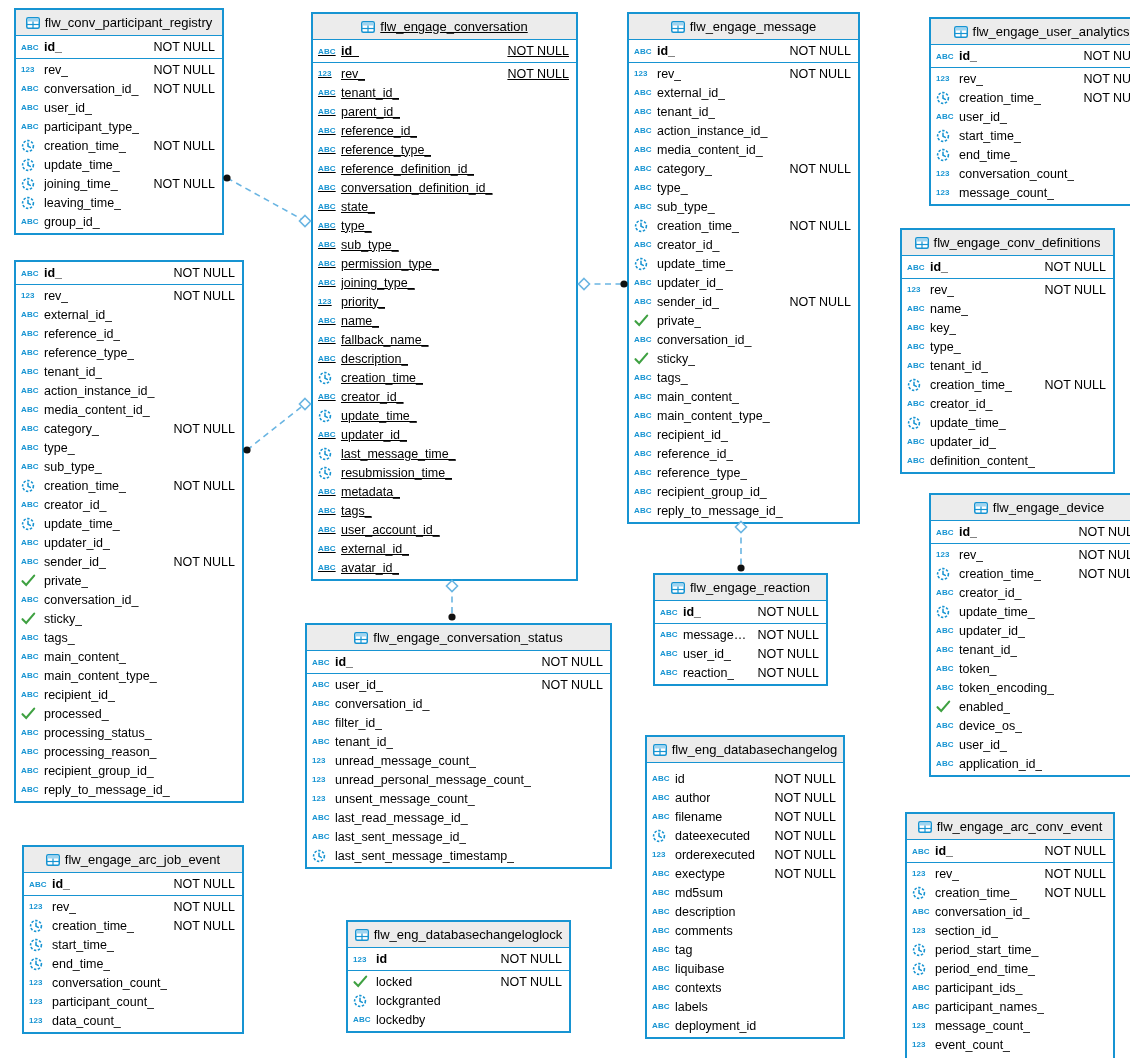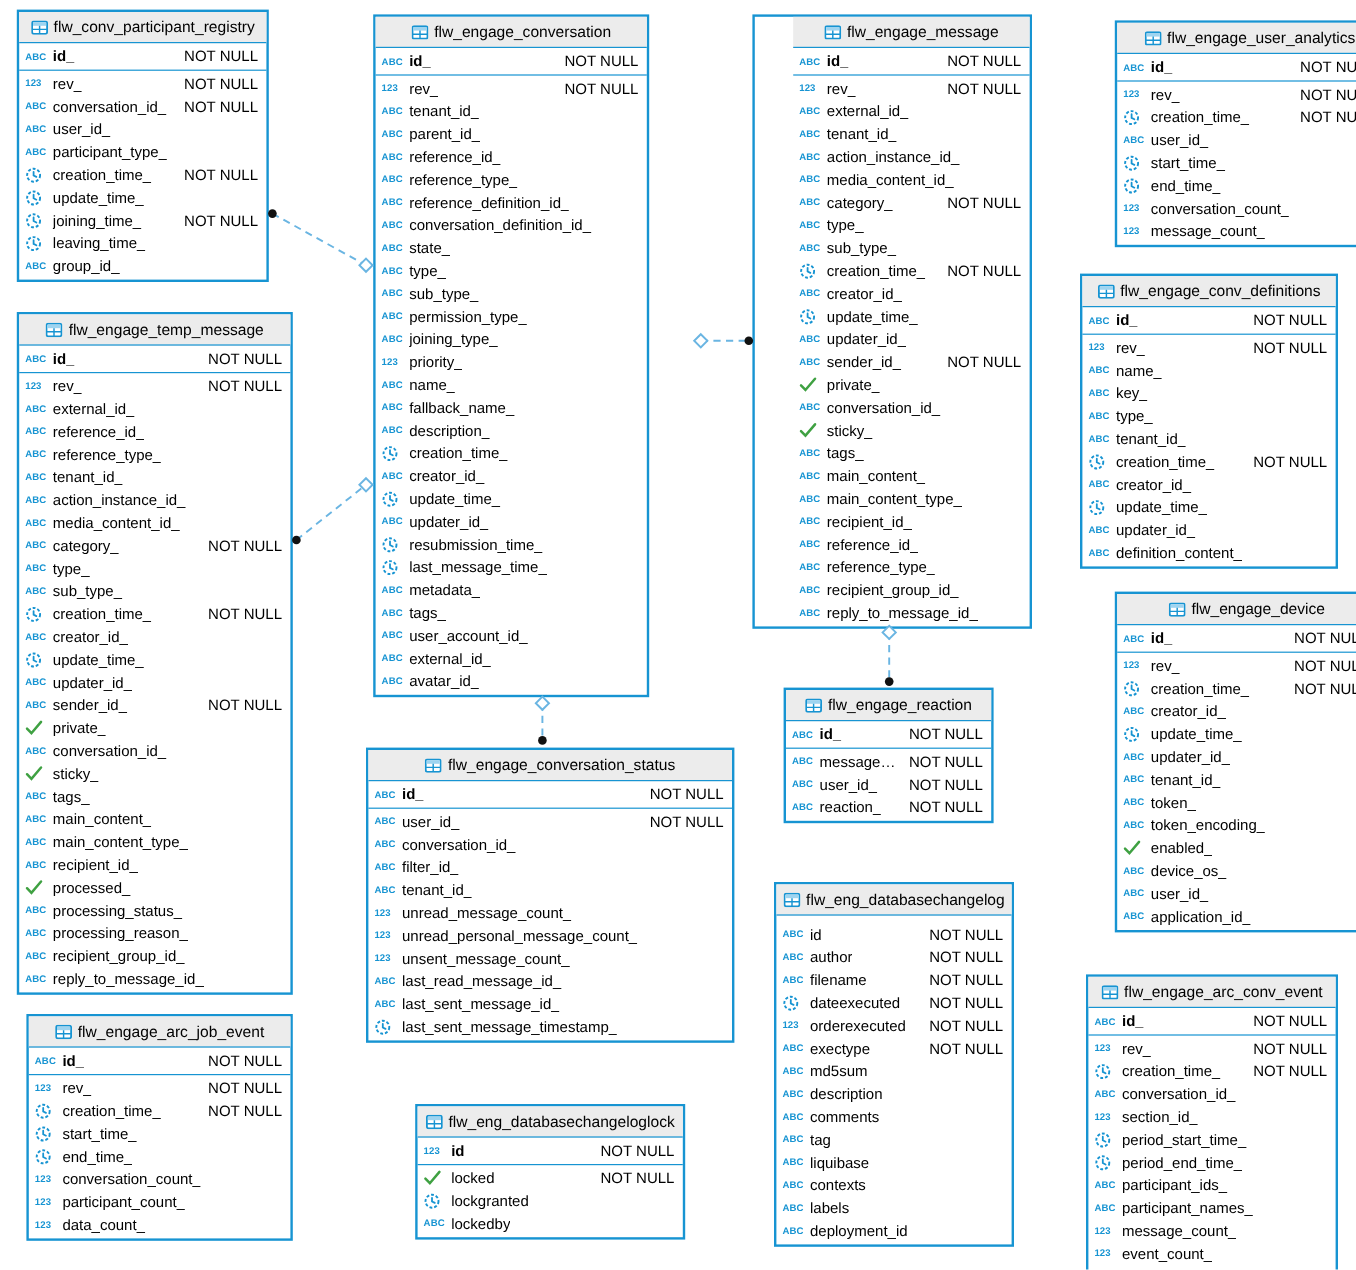--- a/index.html
+++ b/index.html
@@ -131,31 +131,20 @@
     <span class="c-null"></span>
   </div>
         <div class="row">
     <span class="c-icon t-string">ABC</span>
     <span class="c-name">group_id_</span>
     <span class="c-null"></span>
   </div>
       </div>
   </div>
     <div class="table" style="left: 14px; top: 260px; width: 230px;">
-    <div class="t-header">
-      <span class="t-icon">
-          <svg width="14" height="12" viewBox="0 0 14 12">
-            <rect x="0.75" y="0.75" width="12.5" height="10.5" rx="1.5" fill="#fff" stroke="#1794d2" stroke-width="1.5"></rect>
-            <rect x="1.5" y="1.5" width="11" height="3" fill="#9ed4f0"></rect>
-            <line x1="7" y1="4.5" x2="7" y2="11" stroke="#1794d2" stroke-width="1.2"></line>
-            <line x1="1" y1="7.5" x2="13" y2="7.5" stroke="#1794d2" stroke-width="1.2"></line>
-          </svg>
-        </span>
-      <span class="t-name">flw_engage_temp_message</span>
-    </div>
     <div class="t-pk">
         <div class="row pk">
     <span class="c-icon t-string">ABC</span>
     <span class="c-name">id_</span>
     <span class="c-null">NOT NULL</span>
   </div>
       </div>
     <div class="t-cols">
         <div class="row">
     <span class="c-icon t-number">123</span>
@@ -381,21 +370,21 @@
     <span class="c-name">participant_count_</span>
     <span class="c-null"></span>
   </div>
         <div class="row">
     <span class="c-icon t-number">123</span>
     <span class="c-name">data_count_</span>
     <span class="c-null"></span>
   </div>
       </div>
   </div>
-    <div class="table" style="left: 311px; top: 12px; width: 230px;">
+    <div class="table" style="left: 311px; top: 12px; width: 267px; text-decoration: underline;">
     <div class="t-header">
       <span class="t-icon">
           <svg width="14" height="12" viewBox="0 0 14 12">
             <rect x="0.75" y="0.75" width="12.5" height="10.5" rx="1.5" fill="#fff" stroke="#1794d2" stroke-width="1.5"></rect>
             <rect x="1.5" y="1.5" width="11" height="3" fill="#9ed4f0"></rect>
             <line x1="7" y1="4.5" x2="7" y2="11" stroke="#1794d2" stroke-width="1.2"></line>
             <line x1="1" y1="7.5" x2="13" y2="7.5" stroke="#1794d2" stroke-width="1.2"></line>
           </svg>
         </span>
       <span class="t-name">flw_engage_conversation</span>
@@ -518,31 +507,31 @@
     <span class="c-name">updater_id_</span>
     <span class="c-null"></span>
   </div>
         <div class="row">
     <span class="c-icon t-datetime">
             <svg width="14" height="14" viewBox="0 0 14 14">
               <circle cx="7" cy="7" r="5.4" fill="none" stroke="#1794d2" stroke-width="1.6" stroke-dasharray="2.4 1.6"></circle>
               <path d="M7 4.2 L7 7.2 L9.3 8.4" fill="none" stroke="#1794d2" stroke-width="1.5" stroke-linecap="round"></path>
             </svg>
           </span>
+    <span class="c-name">last_message_time_</span>
+    <span class="c-null"></span>
+  </div>
+        <div class="row">
+    <span class="c-icon t-datetime">
+            <svg width="14" height="14" viewBox="0 0 14 14">
+              <circle cx="7" cy="7" r="5.4" fill="none" stroke="#1794d2" stroke-width="1.6" stroke-dasharray="2.4 1.6"></circle>
+              <path d="M7 4.2 L7 7.2 L9.3 8.4" fill="none" stroke="#1794d2" stroke-width="1.5" stroke-linecap="round"></path>
+            </svg>
+          </span>
     <span class="c-name">resubmission_time_</span>
-    <span class="c-null"></span>
-  </div>
-        <div class="row">
-    <span class="c-icon t-datetime">
-            <svg width="14" height="14" viewBox="0 0 14 14">
-              <circle cx="7" cy="7" r="5.4" fill="none" stroke="#1794d2" stroke-width="1.6" stroke-dasharray="2.4 1.6"></circle>
-              <path d="M7 4.2 L7 7.2 L9.3 8.4" fill="none" stroke="#1794d2" stroke-width="1.5" stroke-linecap="round"></path>
-            </svg>
-          </span>
-    <span class="c-name">last_message_time_</span>
     <span class="c-null"></span>
   </div>
         <div class="row">
     <span class="c-icon t-string">ABC</span>
     <span class="c-name">metadata_</span>
     <span class="c-null"></span>
   </div>
         <div class="row">
     <span class="c-icon t-string">ABC</span>
     <span class="c-name">tags_</span>
@@ -681,21 +670,21 @@
     <span class="c-name">lockgranted</span>
     <span class="c-null"></span>
   </div>
         <div class="row">
     <span class="c-icon t-string">ABC</span>
     <span class="c-name">lockedby</span>
     <span class="c-null"></span>
   </div>
       </div>
   </div>
-    <div class="table" style="left: 627px; top: 12px; width: 233px; padding-left: 32px;">
+    <div class="table" style="left: 627px; top: 12px; width: 233px;">
     <div class="t-header">
       <span class="t-icon">
           <svg width="14" height="12" viewBox="0 0 14 12">
             <rect x="0.75" y="0.75" width="12.5" height="10.5" rx="1.5" fill="#fff" stroke="#1794d2" stroke-width="1.5"></rect>
             <rect x="1.5" y="1.5" width="11" height="3" fill="#9ed4f0"></rect>
             <line x1="7" y1="4.5" x2="7" y2="11" stroke="#1794d2" stroke-width="1.2"></line>
             <line x1="1" y1="7.5" x2="13" y2="7.5" stroke="#1794d2" stroke-width="1.2"></line>
           </svg>
         </span>
       <span class="t-name">flw_engage_message</span>

